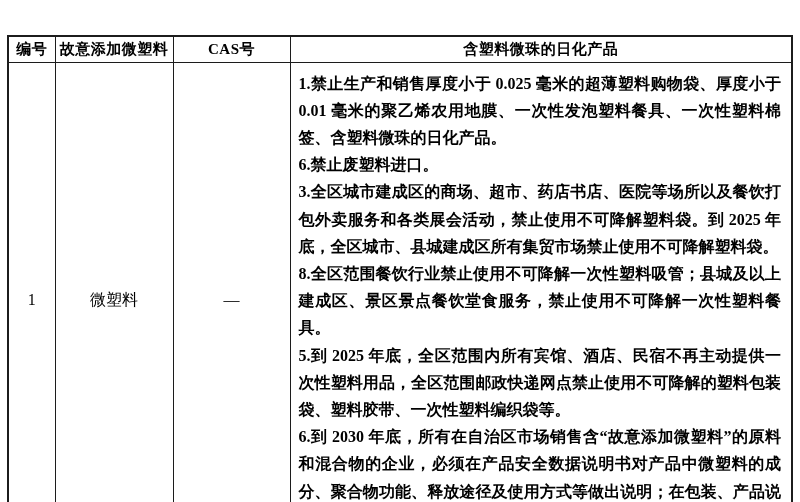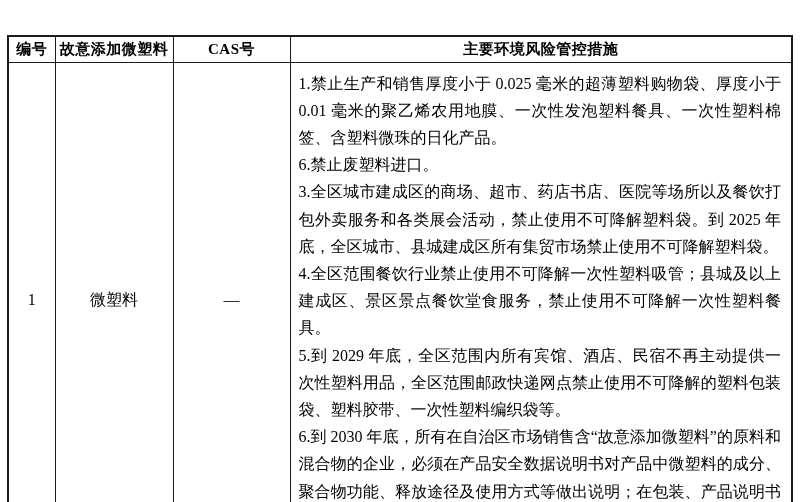--- a/index.html
+++ b/index.html
@@ -44,50 +44,51 @@
   td.measures-cell {
     vertical-align: top;
     padding: 7px 10px 6px 8px;
     font-size: 16px;
     line-height: 27.2px;
     text-align: justify;
     text-justify: inter-ideograph;
   }
   td.measures-cell p {
     margin: 0;
+    font-weight: bold;
   }
 </style>
 </head>
 <body>
 
 <div class="page">
   <table class="pollutant-table">
     <colgroup>
       <col style="width:47px">
       <col style="width:118px">
       <col style="width:117px">
       <col>
     </colgroup>
     <thead>
       <tr>
         <th>编号</th>
         <th>故意添加微塑料</th>
         <th>CAS号</th>
-        <th>主要环境风险管控措施</th>
+        <th>含塑料微珠的日化产品</th>
       </tr>
     </thead>
     <tbody>
       <tr>
         <td class="center-cell">1</td>
         <td class="center-cell">微塑料</td>
         <td class="center-cell">—</td>
         <td class="measures-cell">
           <p>1.禁止生产和销售厚度小于 0.025 毫米的超薄塑料购物袋、厚度小于 0.01 毫米的聚乙烯农用地膜、一次性发泡塑料餐具、一次性塑料棉签、含塑料微珠的日化产品。</p>
           <p>6.禁止废塑料进口。</p>
           <p>3.全区城市建成区的商场、超市、药店书店、医院等场所以及餐饮打包外卖服务和各类展会活动，禁止使用不可降解塑料袋。到 2025 年底，全区城市、县城建成区所有集贸市场禁止使用不可降解塑料袋。</p>
-          <p>4.全区范围餐饮行业禁止使用不可降解一次性塑料吸管；县城及以上建成区、景区景点餐饮堂食服务，禁止使用不可降解一次性塑料餐具。</p>
-          <p>5.到 2029 年底，全区范围内所有宾馆、酒店、民宿不再主动提供一次性塑料用品，全区范围邮政快递网点禁止使用不可降解的塑料包装袋、塑料胶带、一次性塑料编织袋等。</p>
+          <p>8.全区范围餐饮行业禁止使用不可降解一次性塑料吸管；县城及以上建成区、景区景点餐饮堂食服务，禁止使用不可降解一次性塑料餐具。</p>
+          <p>5.到 2025 年底，全区范围内所有宾馆、酒店、民宿不再主动提供一次性塑料用品，全区范围邮政快递网点禁止使用不可降解的塑料包装袋、塑料胶带、一次性塑料编织袋等。</p>
           <p>6.到 2030 年底，所有在自治区市场销售含“故意添加微塑料”的原料和混合物的企业，必须在产品安全数据说明书对产品中微塑料的成分、聚合物功能、释放途径及使用方式等做出说明；在包装、产品说明书中应包括“微塑料”的明显标识，并给出废弃物的推荐处置措施。</p>
         </td>
       </tr>
     </tbody>
   </table>
 </div>
 
 </body></html>

